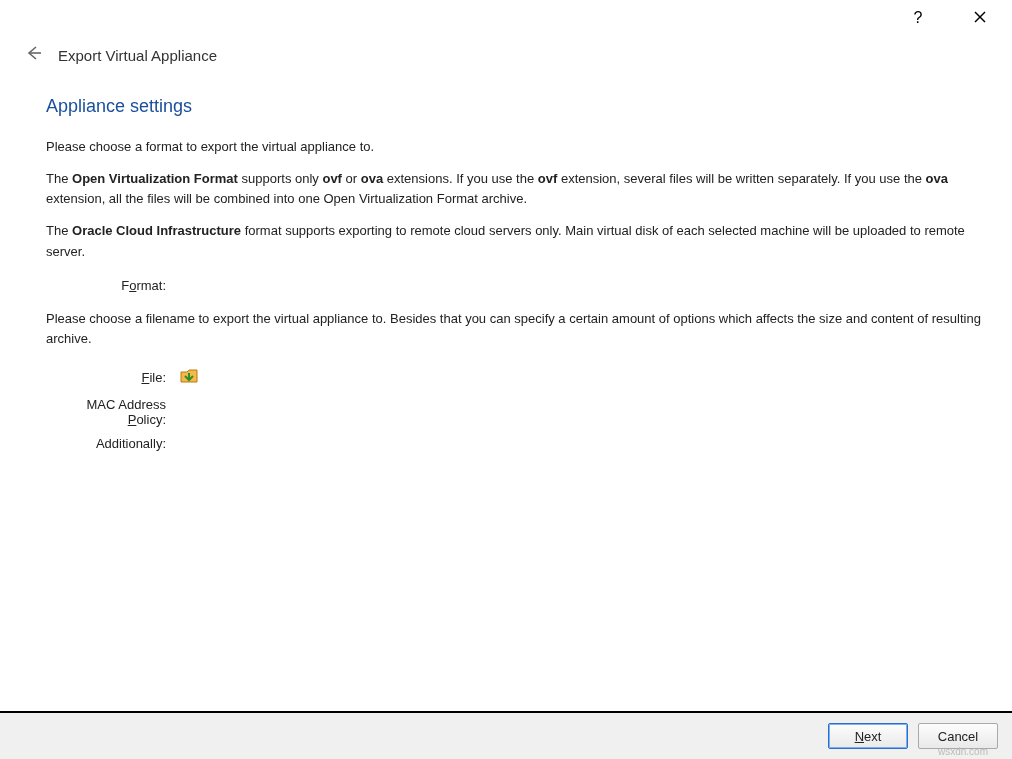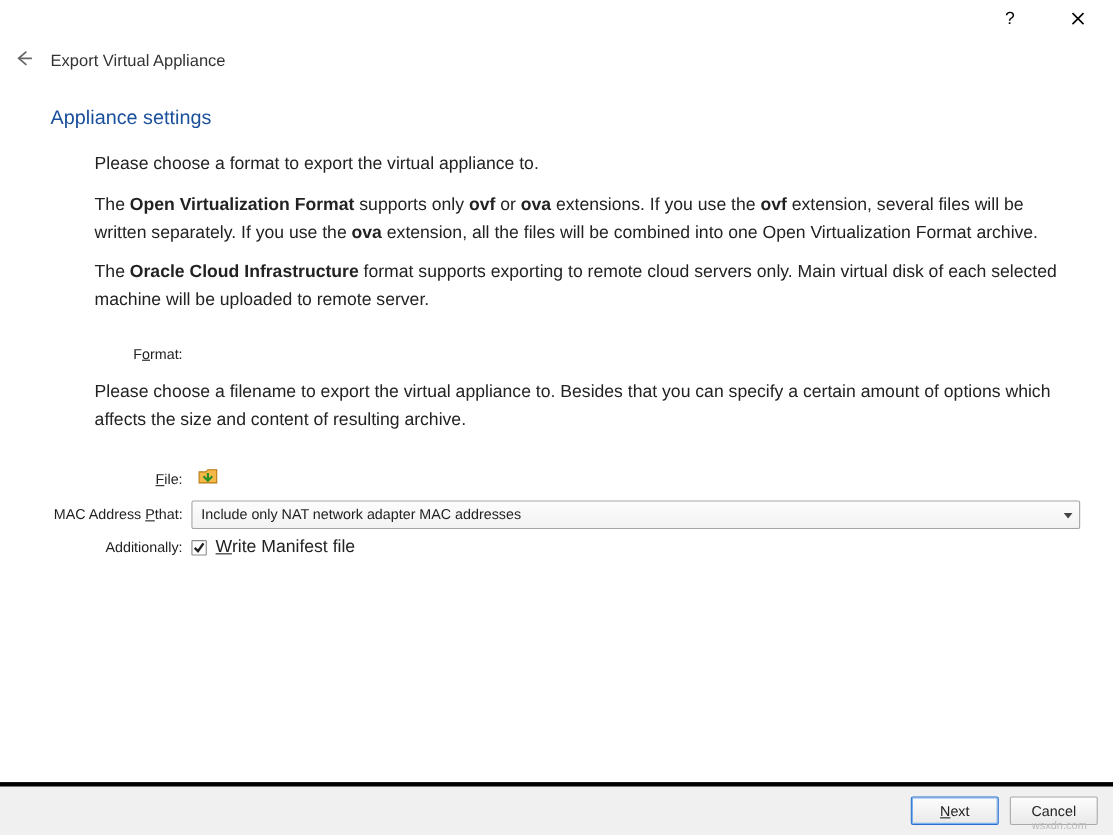--- a/index.html
+++ b/index.html
@@ -31,46 +31,46 @@
       font-size: 14px;
       color: #000;
     }
     .help-icon { font-size: 16px; font-weight: 400;}
     .close-icon svg { width: 12px; height: 12px; stroke: #000; stroke-width: 1.5; }
 
     
     .header {
       display: flex;
       align-items: center;
-      padding: 8px 16px 30px 12px;
+      padding: 8px 16px 30px 24px;
       gap: 16px;
     }
     .back-btn svg { width: 18px; height: 18px; stroke: #666; fill: none; stroke-width: 1.6; }
     .header-title { font-size: 15px; color: #333; }
 
     
     .content {
       flex: 1;
       padding: 0 30px 10px 46px;
       overflow: auto;
       color: #222;
     }
     .section-title {
       color: #1a4f9c;
       font-size: 18px;
       font-weight: 400;
       margin-bottom: 20px;
     }
-    .para { font-size: 16px; line-height: 1.55; margin-bottom: 12px; color: #222; margin-left: 40px; }
+    .para { font-size: 13px; line-height: 1.55; margin-bottom: 12px; color: #222; }
     .para b { font-weight: 600; }
 
     .form-row {
       display: flex;
       align-items: center;
-      margin-top: 28px;
+      margin-top: 16px;
       gap: 8px;
     }
     .form-row.tight { margin-top: 6px; }
     .form-label {
       flex: 0 0 120px;
       text-align: right;
       font-size: 13px;
       color: #222;
     }
     .form-label .u { text-decoration: underline; }
@@ -118,21 +118,21 @@
     .form-row.file .form-label { flex: 0 0 120px; }
 
     .addl-container { display:flex; align-items:flex-start; gap:8px; margin-top:8px;}
     .addl-label { flex:0 0 120px; text-align:right; font-size:13px; padding-top:1px;}
     .addl-opts { display:flex; flex-direction:column; gap:10px; }
 
     
     .footer {
       height: 48px;
       background: #f0f0f0;
-      border-top: 4px solid #000000;
+      border-top: 2px solid #000000;
       display: flex;
       align-items: center;
       justify-content: flex-end;
       padding: 0 14px;
       gap: 10px;
     }
     .btn {
       min-width: 80px;
       height: 26px;
       background: linear-gradient(#fdfdfd,#e9e9e9);
@@ -219,39 +219,27 @@
           <path d="M2 6 L8 6 L10 4 L18 4 L18 16 L2 16 Z" fill="#f7b84a" stroke="#b77a10" stroke-width="1"></path>
           <path d="M6 10 L10 14 L14 10" fill="none" stroke="#2a8f2a" stroke-width="2"></path>
           <path d="M10 14 L10 7" fill="none" stroke="#2a8f2a" stroke-width="2"></path>
         </svg>
       </span>
     </div>
   </div>
 
   <div class="form-row tight">
     <label class="form-label" style="flex:0 0 120px">
-      <span>MAC Address </span><span class="u">P</span><span>that:</span>
+      <span>MAC Address </span><span class="u">P</span><span>olicy:</span>
     </label>
-    <div class="combo">
-      <span>Include only NAT network adapter MAC addresses</span>
-      <span class="arrow"></span>
-    </div>
   </div>
 
   <div class="addl-container">
     <label class="addl-label">Additionally:</label>
     <div class="addl-opts">
-      <div style="display:flex;align-items:center;gap:8px">
-        <span class="cb">
-          <svg viewBox="0 0 10 10">
-              <path d="M1 5 L4 8 L9 1"></path>
-            </svg>
-        </span>
-        <span class="cb-label"><span class="u">W</span><span>rite Manifest file</span></span>
-      </div>
     </div>
   </div>
 
 </div>
 
 <div class="footer">
   <div class="btn primary">
     <span><span class="u">N</span><span>ext</span></span>
   </div>
   <div class="btn">

